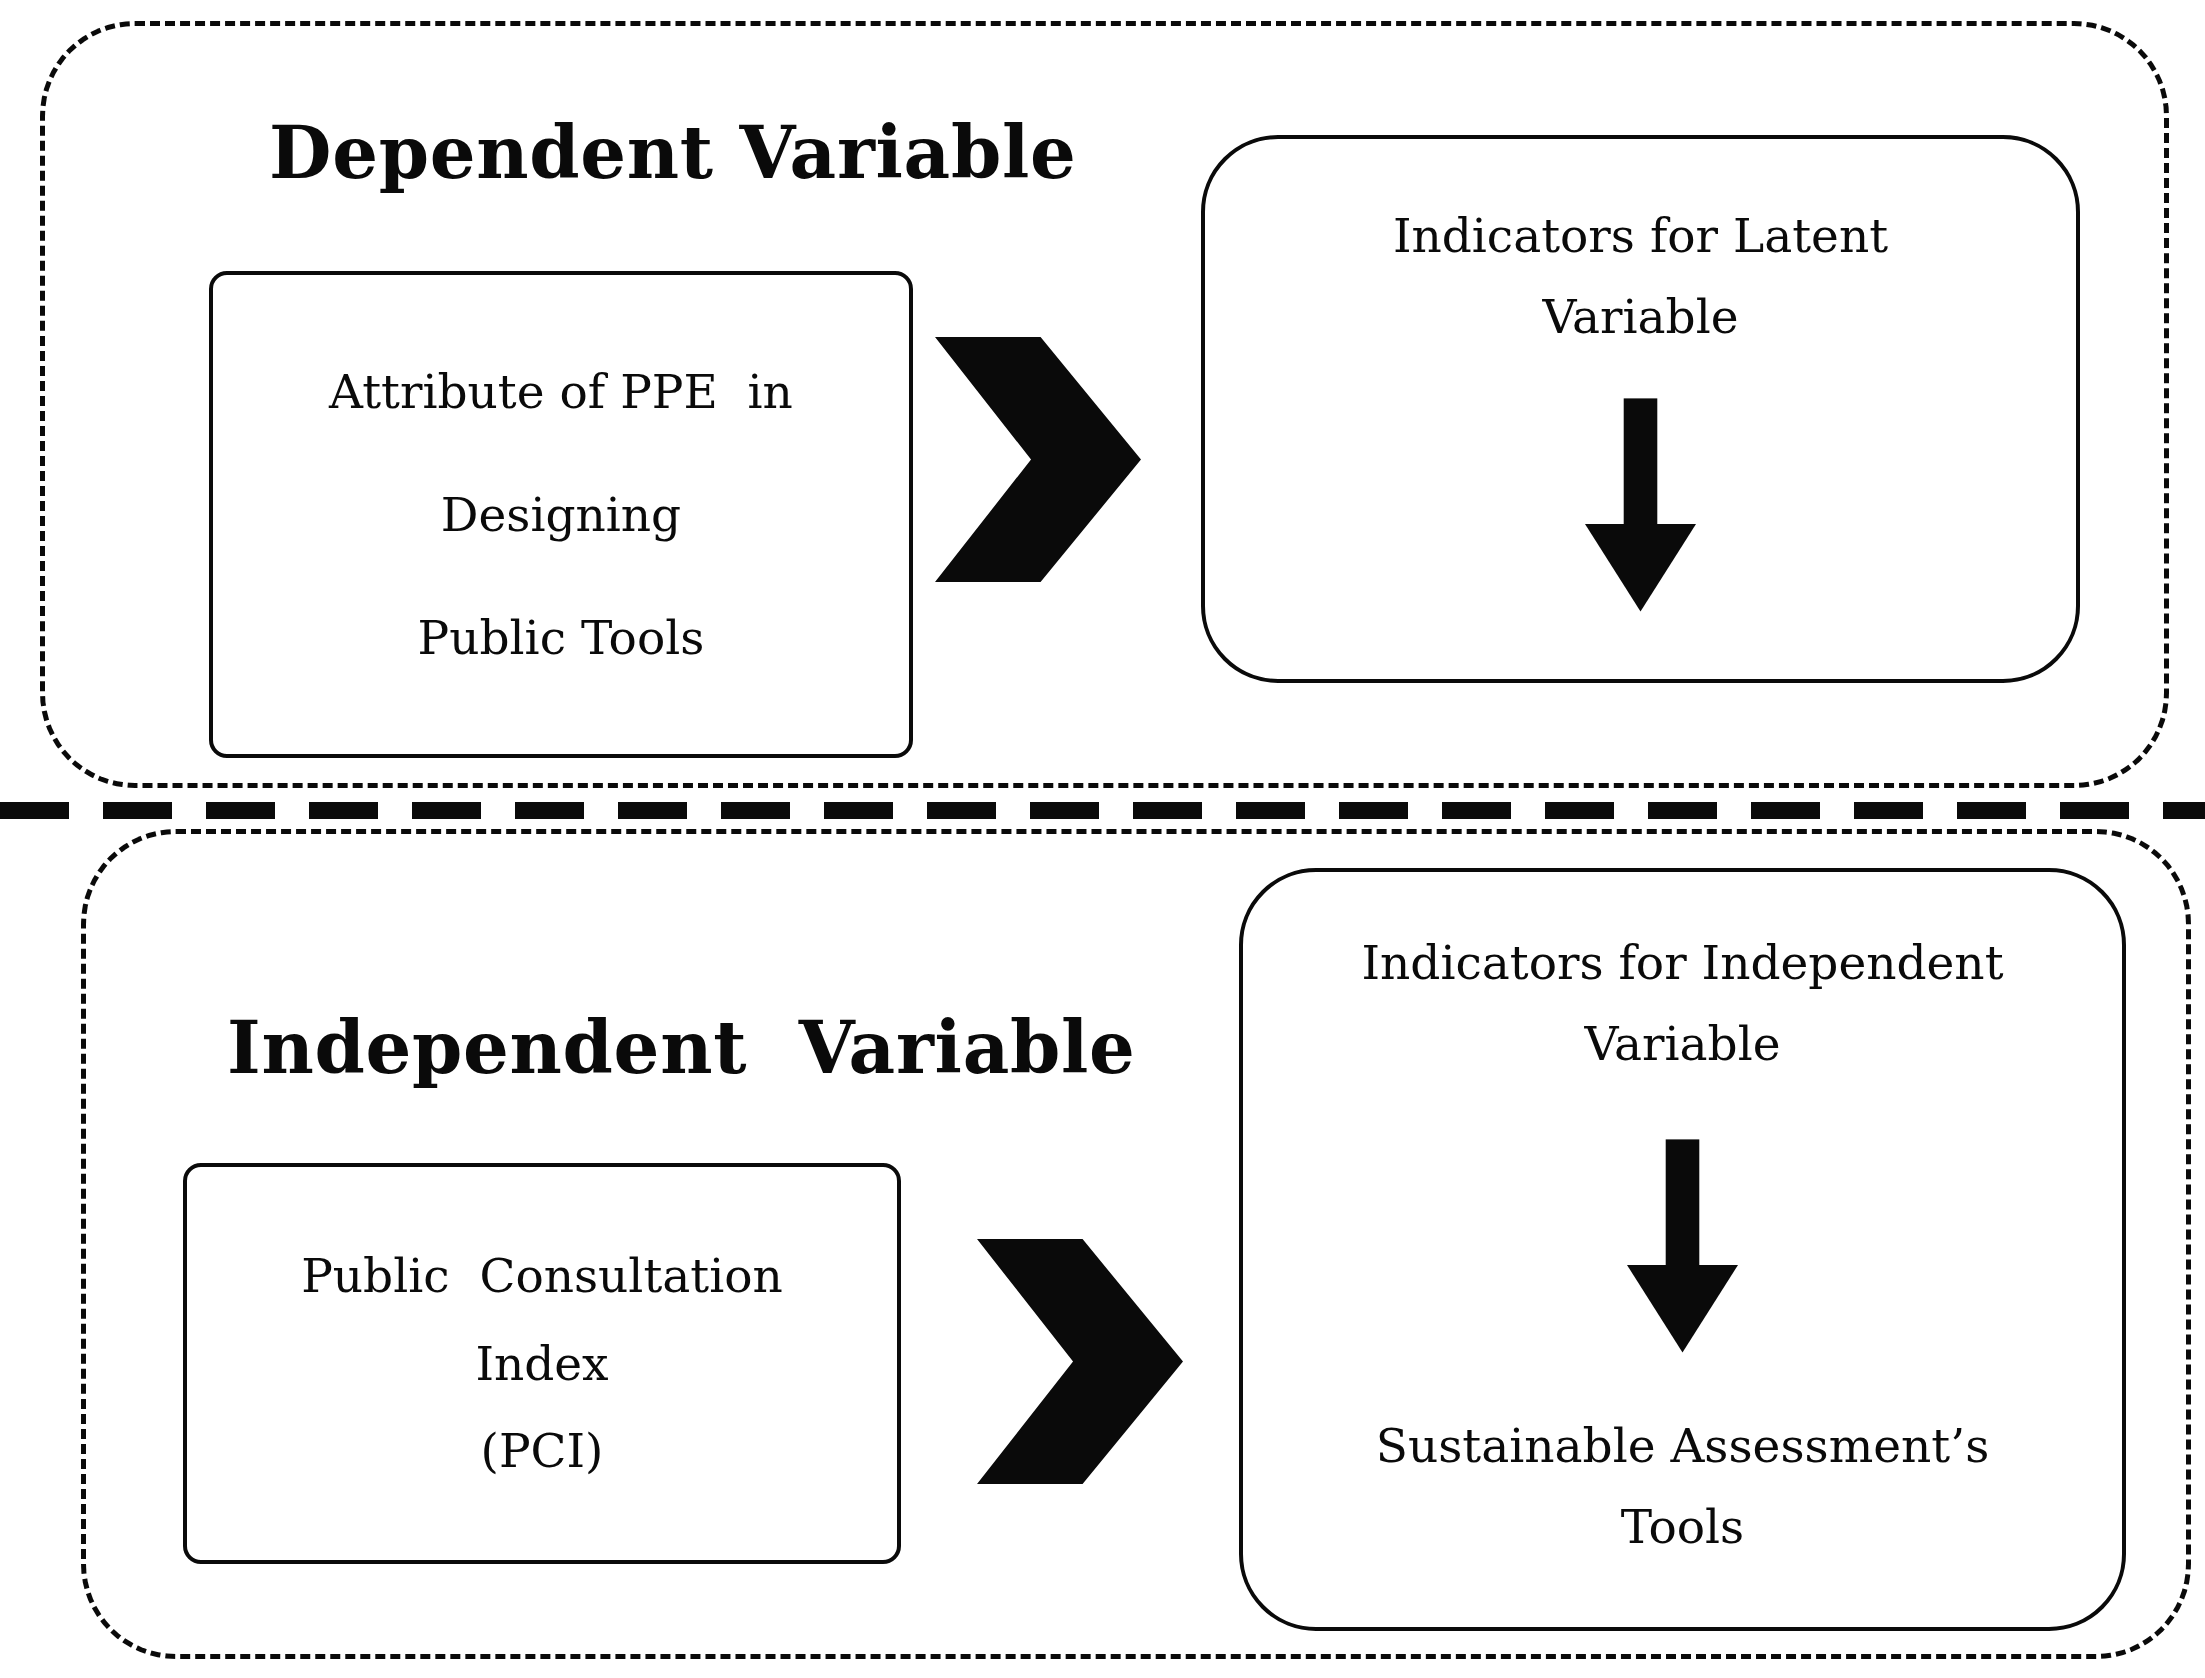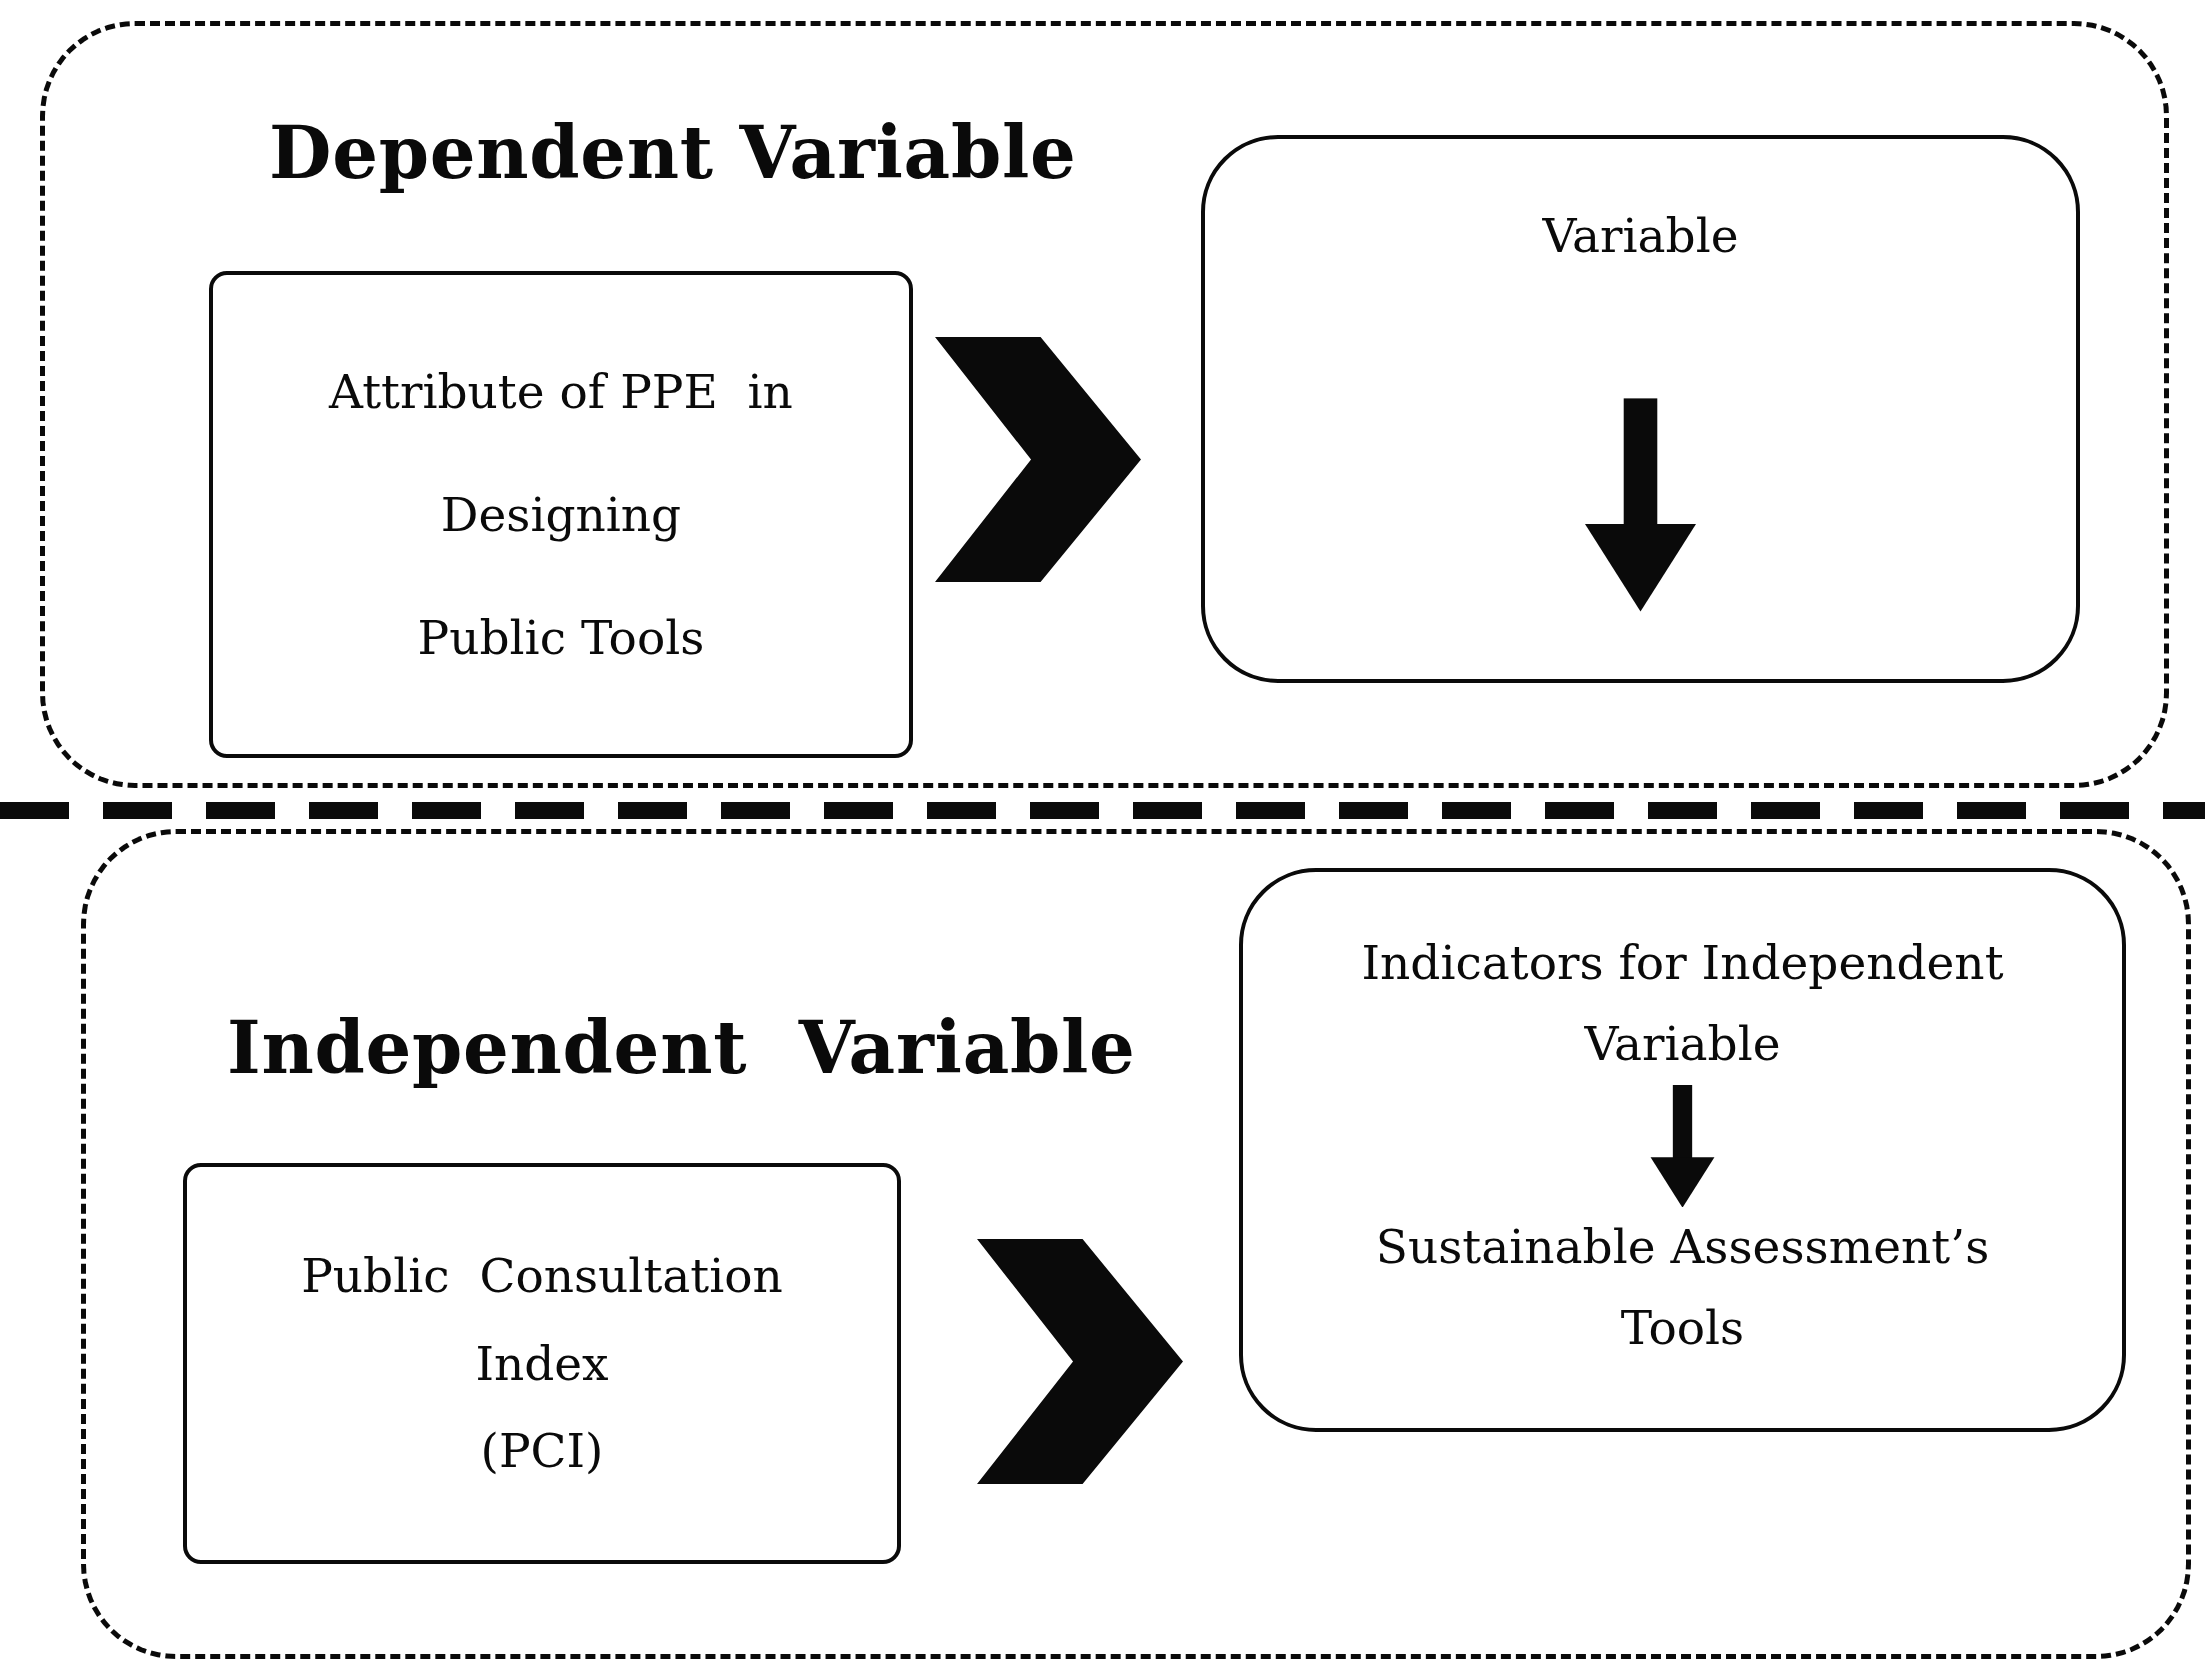--- a/index.html
+++ b/index.html
@@ -58,21 +58,21 @@
     border-radius: 77px;
     box-sizing: border-box;
     background: #ffffff;
     display: flex;
     flex-direction: column;
     align-items: center;
     justify-content: space-between;
     text-align: center;
   }
   #target-box-top    { left: 1201px; top: 135px;  width: 879px; height: 548px; padding: 57px 29px 67px 29px; }
-  #target-box-bottom { left: 1239px; top: 868px; width: 887px; height: 564px; padding: 51px 29px 59px 29px; }
+  #target-box-bottom { left: 1239px; top: 868px; width: 887px; height: 763px; padding: 51px 29px 59px 29px; }
   .target-box .box-line { line-height: 1.72; }
 
   .chevron {
     position: absolute;
     width: 206px;
     height: 245px;
   }
   #chevron-top    { left: 935px; top: 337px; }
   #chevron-bottom { left: 977px; top: 1239px; }
 
@@ -96,20 +96,21 @@
     <div class="box-line">Designing</div>
     <div class="box-line">Public Tools</div>
   </div>
 
   <svg class="chevron" id="chevron-top" viewBox="0 0 281 334" aria-hidden="true">
     <polygon points="0,0 144,0 281,167 144,334 0,334 131,167" fill="#0a0a0a"></polygon>
   </svg>
 
   <div class="target-box" id="target-box-top">
     <div class="text-block">
+      <div class="box-line">Indicators for Latent</div>
       <div class="box-line">Variable</div>
     </div>
     <svg class="down-arrow" id="down-arrow-top" viewBox="0 0 152 292" aria-hidden="true">
       <rect x="53" y="0" width="46" height="185" fill="#0a0a0a"></rect>
       <polygon points="0,172 152,172 76,292" fill="#0a0a0a"></polygon>
     </svg>
   </div>
 
   <div style="position:absolute; left:0; top:802px; width:2205px; height:17px;
               background: repeating-linear-gradient(90deg, #0a0a0a 0px, #0a0a0a 69px, transparent 69px, transparent 103px);"></div>

